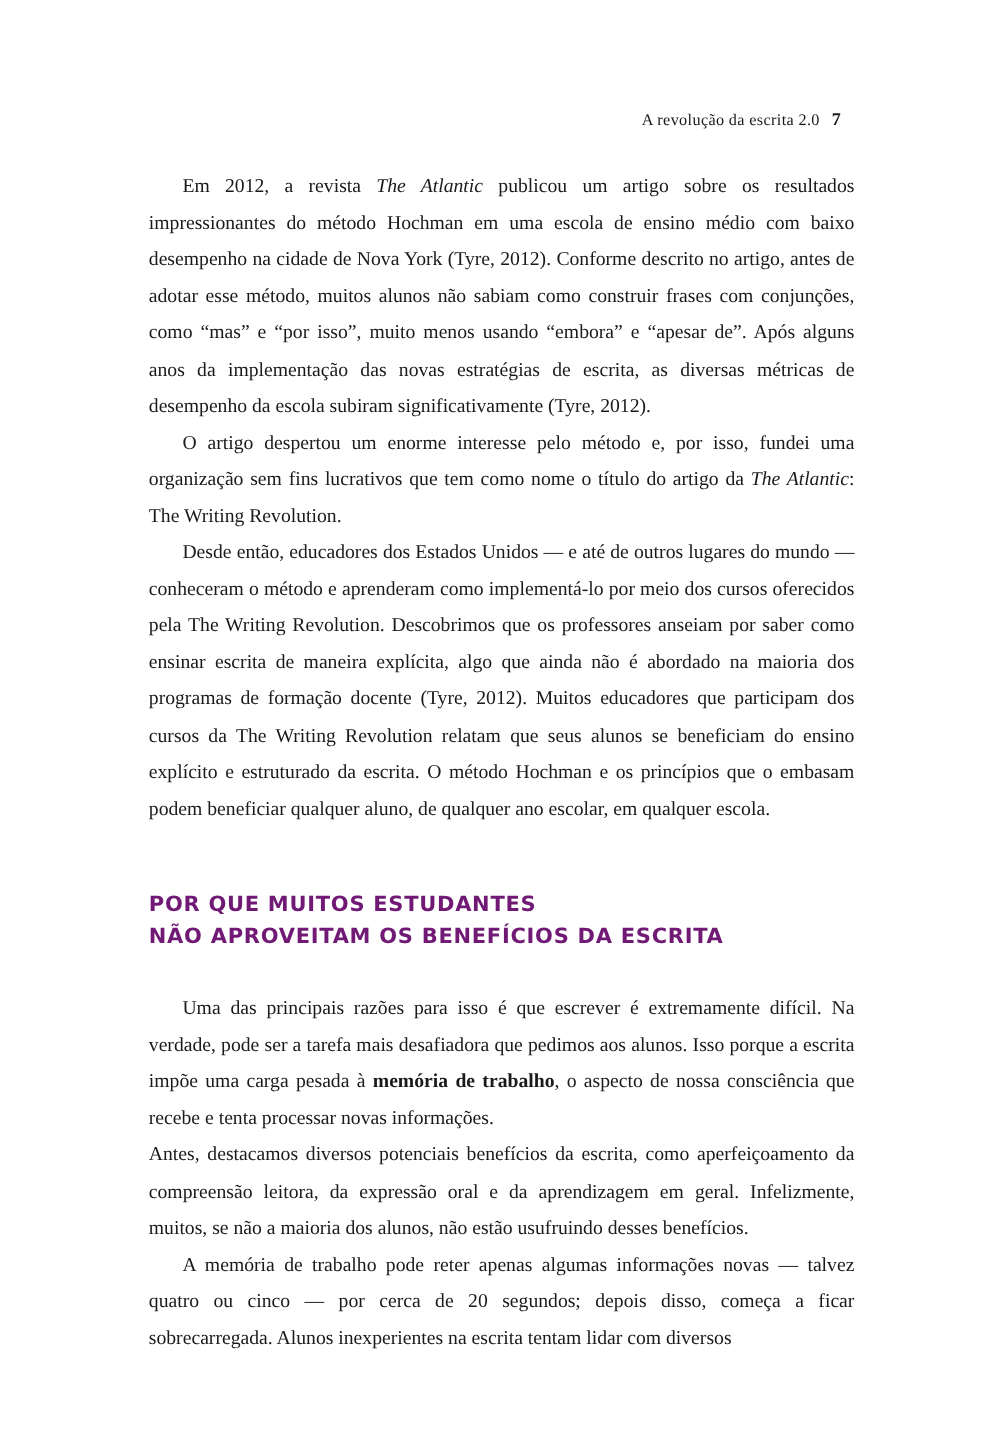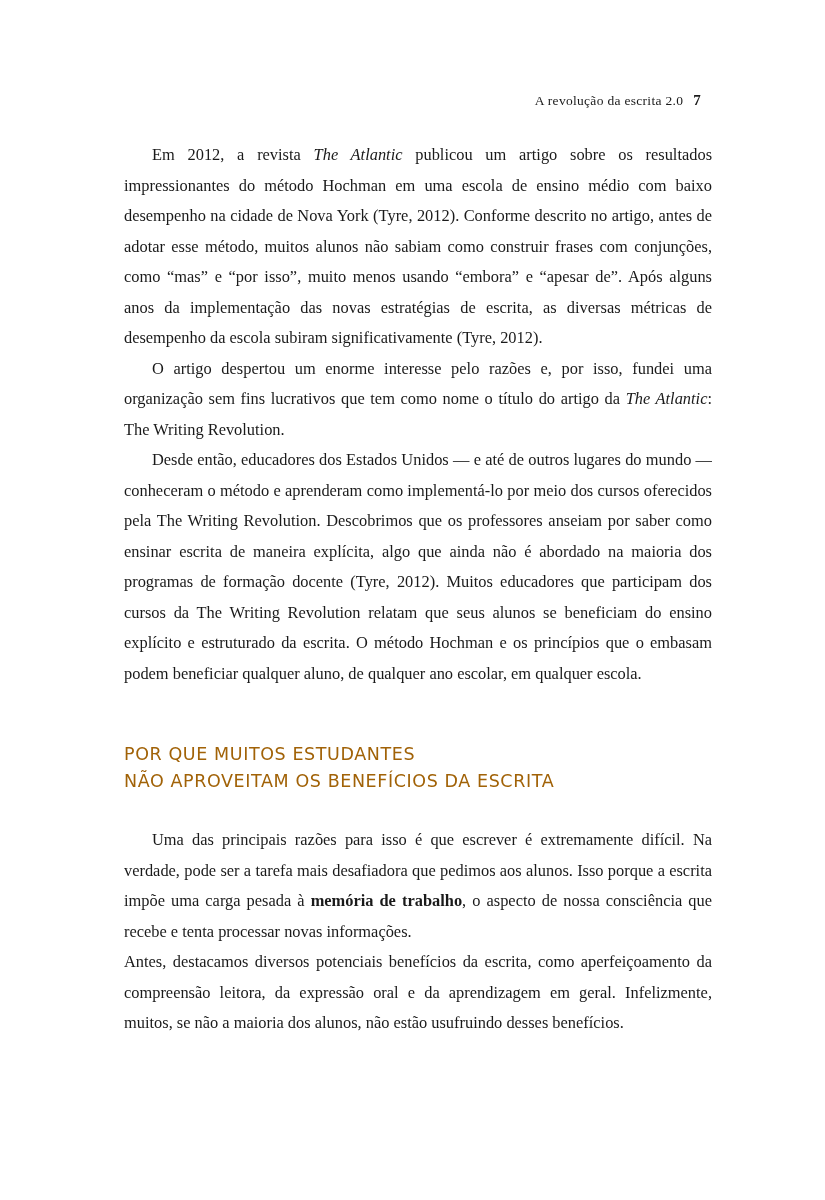--- a/index.html
+++ b/index.html
@@ -56,22 +56,22 @@
   }
   p.body.indent {
     text-indent: 28px;
   }
   .section-heading {
     margin: 0;
     font-family: "DejaVu Sans", sans-serif;
     font-size: 17.5px;
     line-height: 27px;
     letter-spacing: 0.6px;
-    color: #a16207;
-    font-weight: 400;
+    color: #701a75;
+    font-weight: 700;
     white-space: pre-line;
   }
   .gap-before-heading { height: 52px; }
   .gap-after-heading { height: 30px; }
   em { font-style: italic; margin-top: 36px; }
   strong { font-weight: bold; }
 </style>
 </head>
 <body>
 
@@ -79,30 +79,31 @@
 
   <div class="running-head">
     <span class="rh-title">A revolução da escrita 2.0</span><span class="page-number">7</span>
   </div>
 
   <div class="content">
 
 
     <p class="body indent"><span>Em 2012, a revista </span><em>The Atlantic</em><span> publicou um artigo sobre os resultados impressionantes do método Hochman em uma escola de ensino médio com baixo desempenho na cidade de Nova York (Tyre, 2012). Conforme descrito no artigo, antes de adotar esse método, muitos alunos não sabiam como construir frases com conjunções, como “mas” e “por isso”, muito menos usando “embora” e “apesar de”. Após alguns anos da implementação das novas estratégias de escrita, as diversas métricas de desempenho da escola subiram significativamente (Tyre, 2012).</span></p>
 
-    <p class="body indent"><span>O artigo despertou um enorme interesse pelo razões e, por isso, fundei uma organização sem fins lucrativos que tem como nome o título do artigo da </span><em>The Atlantic</em><span>: The Writing Revolution.</span></p>
+    <p class="body indent"><span>O artigo despertou um enorme interesse pelo método e, por isso, fundei uma organização sem fins lucrativos que tem como nome o título do artigo da </span><em>The Atlantic</em><span>: The Writing Revolution.</span></p>
 
     <p class="body indent"><span>Desde então, educadores dos Estados Unidos — e até de outros lugares do mundo — conheceram o método e aprenderam como implementá-lo por meio dos cursos oferecidos pela The Writing Revolution. Descobrimos que os professores anseiam por saber como ensinar escrita de maneira explícita, algo que ainda não é abordado na maioria dos programas de formação docente (Tyre, 2012). Muitos educadores que participam dos cursos da The Writing Revolution relatam que seus alunos se beneficiam do ensino explícito e estruturado da escrita. O método Hochman e os princípios que o embasam podem beneficiar qualquer aluno, de qualquer ano escolar, em qualquer escola.</span></p>
 
     <div class="gap-before-heading"></div>
 
     <h2 class="section-heading">POR QUE MUITOS ESTUDANTES
 NÃO APROVEITAM OS BENEFÍCIOS DA ESCRITA</h2>
 
     <div class="gap-after-heading"></div>
 
     <p class="body indent"><span>Uma das principais razões para isso é que escrever é extremamente difícil. Na verdade, pode ser a tarefa mais desafiadora que pedimos aos alunos. Isso porque a escrita impõe uma carga pesada à </span><strong>memória de trabalho</strong><span>, o aspecto de nossa consciência que recebe e tenta processar novas informações.</span></p>
 
     <p class="body"><span>Antes, destacamos diversos potenciais benefícios da escrita, como aperfeiçoamento da compreensão leitora, da expressão oral e da aprendizagem em geral. Infelizmente, muitos, se não a maioria dos alunos, não estão usufruindo desses benefícios.</span></p>
 
+    <p class="body indent"><span>A memória de trabalho pode reter apenas algumas informações novas — talvez quatro ou cinco — por cerca de 20 segundos; depois disso, começa a ficar sobrecarregada. Alunos inexperientes na escrita tentam lidar com diversos</span></p>
 
   </div>
 </div>
 
 </body></html>

